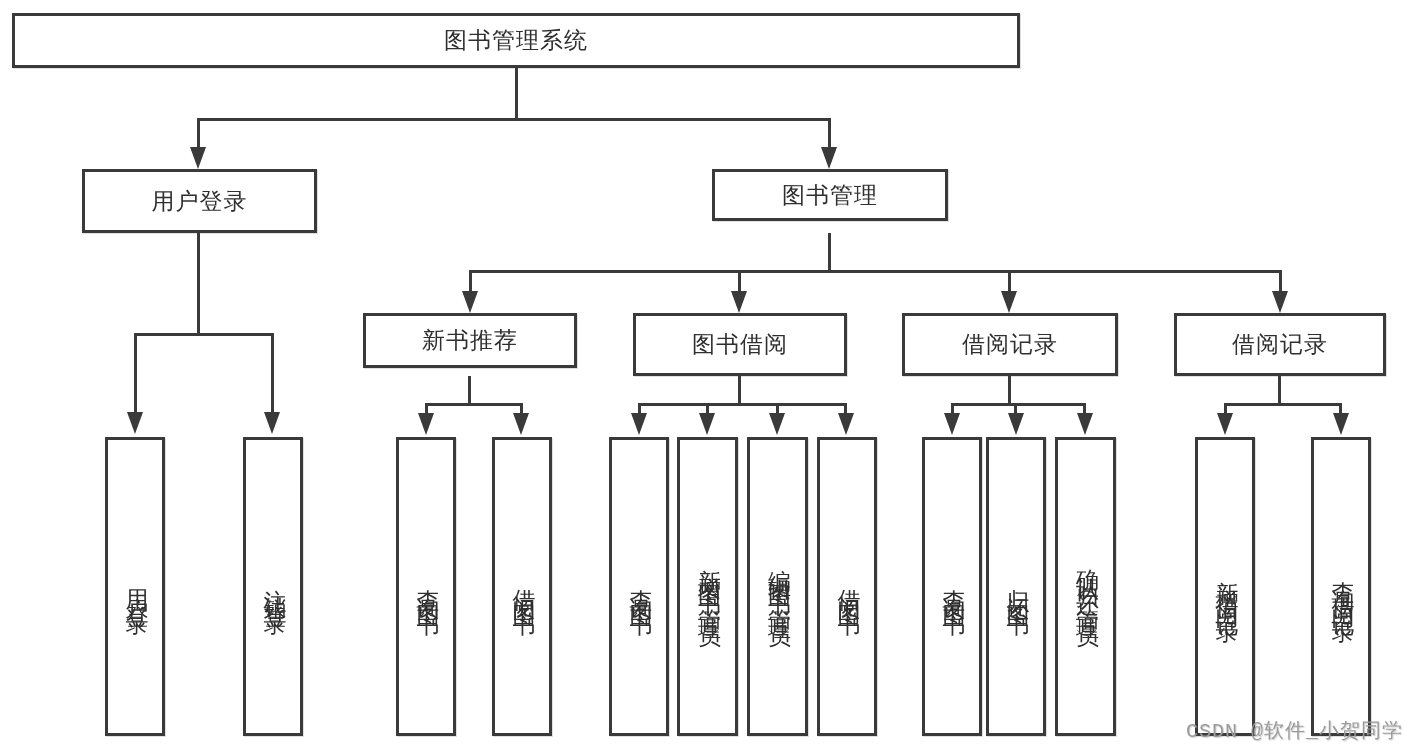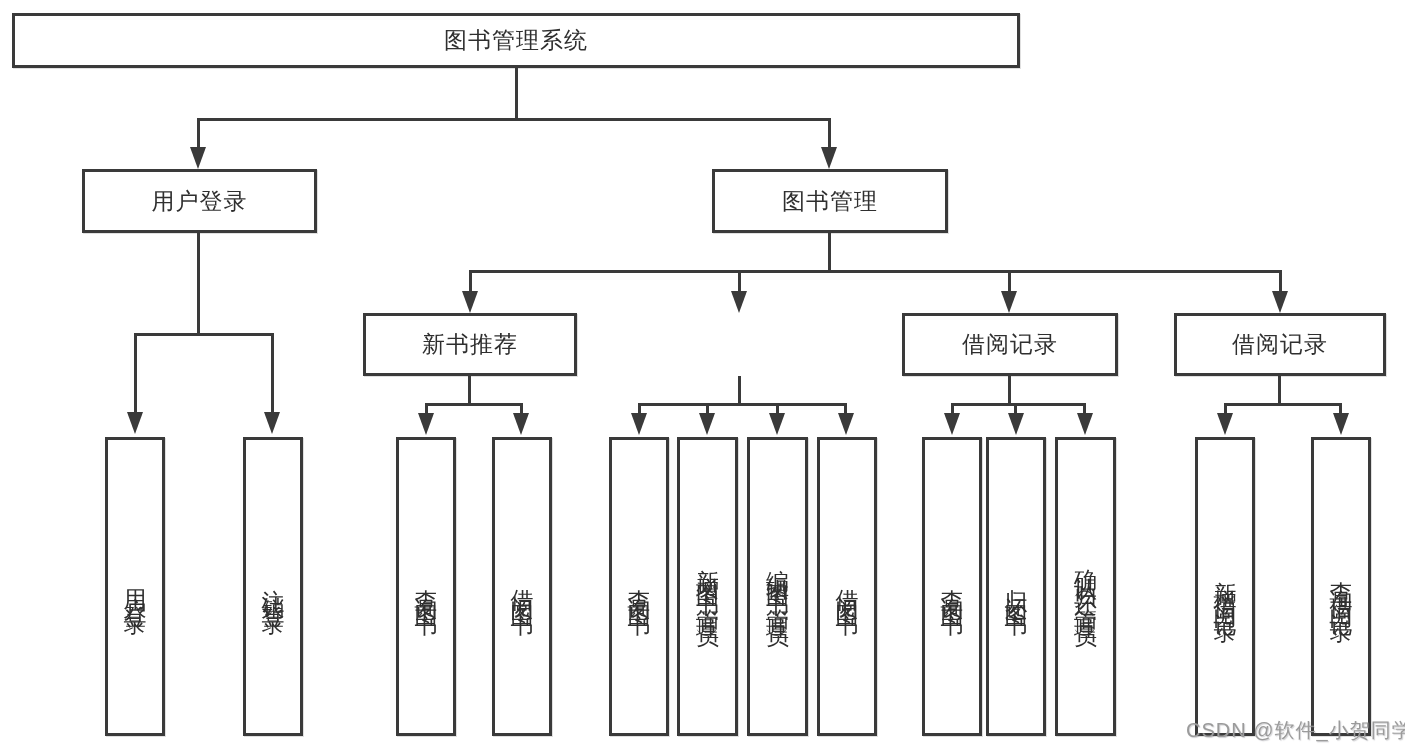--- a/index.html
+++ b/index.html
@@ -1,21 +1,21 @@
 <!DOCTYPE html>
 <html><head>
 <meta charset="utf-8">
 <style>
   html, body { margin: 0; padding: 0; background: #ffffff; }
   .canvas {
     position: relative;
     width: 1405px;
     height: 747px;
     background: #ffffff;
-    font-family: Liberation Sans, sans-serif;
+    font-family: Liberation Mono, monospace;
     overflow: hidden;
     color: #2f2f2f;
     border-radius: 8px;
   }
   .box {
     position: absolute;
     box-sizing: border-box;
     border: 3px solid #3a3a3a;
     background: #ffffff;
     display: flex;
@@ -67,21 +67,21 @@
   <div class="seg" style="left:515px; top:68px; width:3px; height:53px;"></div>
   <div class="seg" style="left:197px; top:118px; width:634px; height:3px;"></div>
   <div class="seg" style="left:197px; top:118px; width:3px; height:32px;"></div>
   <div class="arrow" style="left:190px; top:147px;"></div>
   <div class="seg" style="left:828px; top:118px; width:3px; height:32px;"></div>
   <div class="arrow" style="left:821px; top:147px;"></div>
 
   <div class="box" style="left:82px; top:169px; width:235px; height:64px;">
     <span>用户登录</span>
   </div>
-  <div class="box" style="left:712px; top:169px; width:236px; height:64px;">
+  <div class="box" style="left:712px; top:169px; width:236px; height:52px;">
     <span>图书管理</span>
   </div>
 
   <div class="seg" style="left:197px; top:233px; width:3px; height:103px;"></div>
   <div class="seg" style="left:134px; top:333px; width:140px; height:3px;"></div>
   <div class="seg" style="left:134px; top:333px; width:3px; height:81px;"></div>
   <div class="arrow" style="left:127px; top:412px;"></div>
   <div class="seg" style="left:271px; top:333px; width:3px; height:81px;"></div>
   <div class="arrow" style="left:264px; top:412px;"></div>
 
@@ -89,22 +89,25 @@
   <div class="seg" style="left:469px; top:270px; width:813px; height:3px;"></div>
   <div class="seg" style="left:469px; top:270px; width:3px; height:25px;"></div>
   <div class="arrow" style="left:462px; top:291px;"></div>
   <div class="seg" style="left:738px; top:270px; width:3px; height:25px;"></div>
   <div class="arrow" style="left:731px; top:291px;"></div>
   <div class="seg" style="left:1008px; top:270px; width:3px; height:25px;"></div>
   <div class="arrow" style="left:1001px; top:291px;"></div>
   <div class="seg" style="left:1279px; top:270px; width:3px; height:25px;"></div>
   <div class="arrow" style="left:1272px; top:291px;"></div>
 
-  <div class="box" style="left:363px; top:313px; width:214px; height:63px;">
+  <div class="box" style="left:363px; top:313px; width:214px; height:55px;">
     <span>新书推荐</span>
+  </div>
+  <div class="box" style="left:633px; top:313px; width:214px; height:63px;">
+    <span>图书借阅</span>
   </div>
   <div class="box" style="left:902px; top:313px; width:216px; height:63px;">
     <span>借阅记录</span>
   </div>
   <div class="box" style="left:1174px; top:313px; width:212px; height:63px;">
     <span>借阅记录</span>
   </div>
 
   <div class="seg" style="left:468px; top:376px; width:3px; height:30px;"></div>
   <div class="seg" style="left:425px; top:403px; width:98px; height:3px;"></div>

